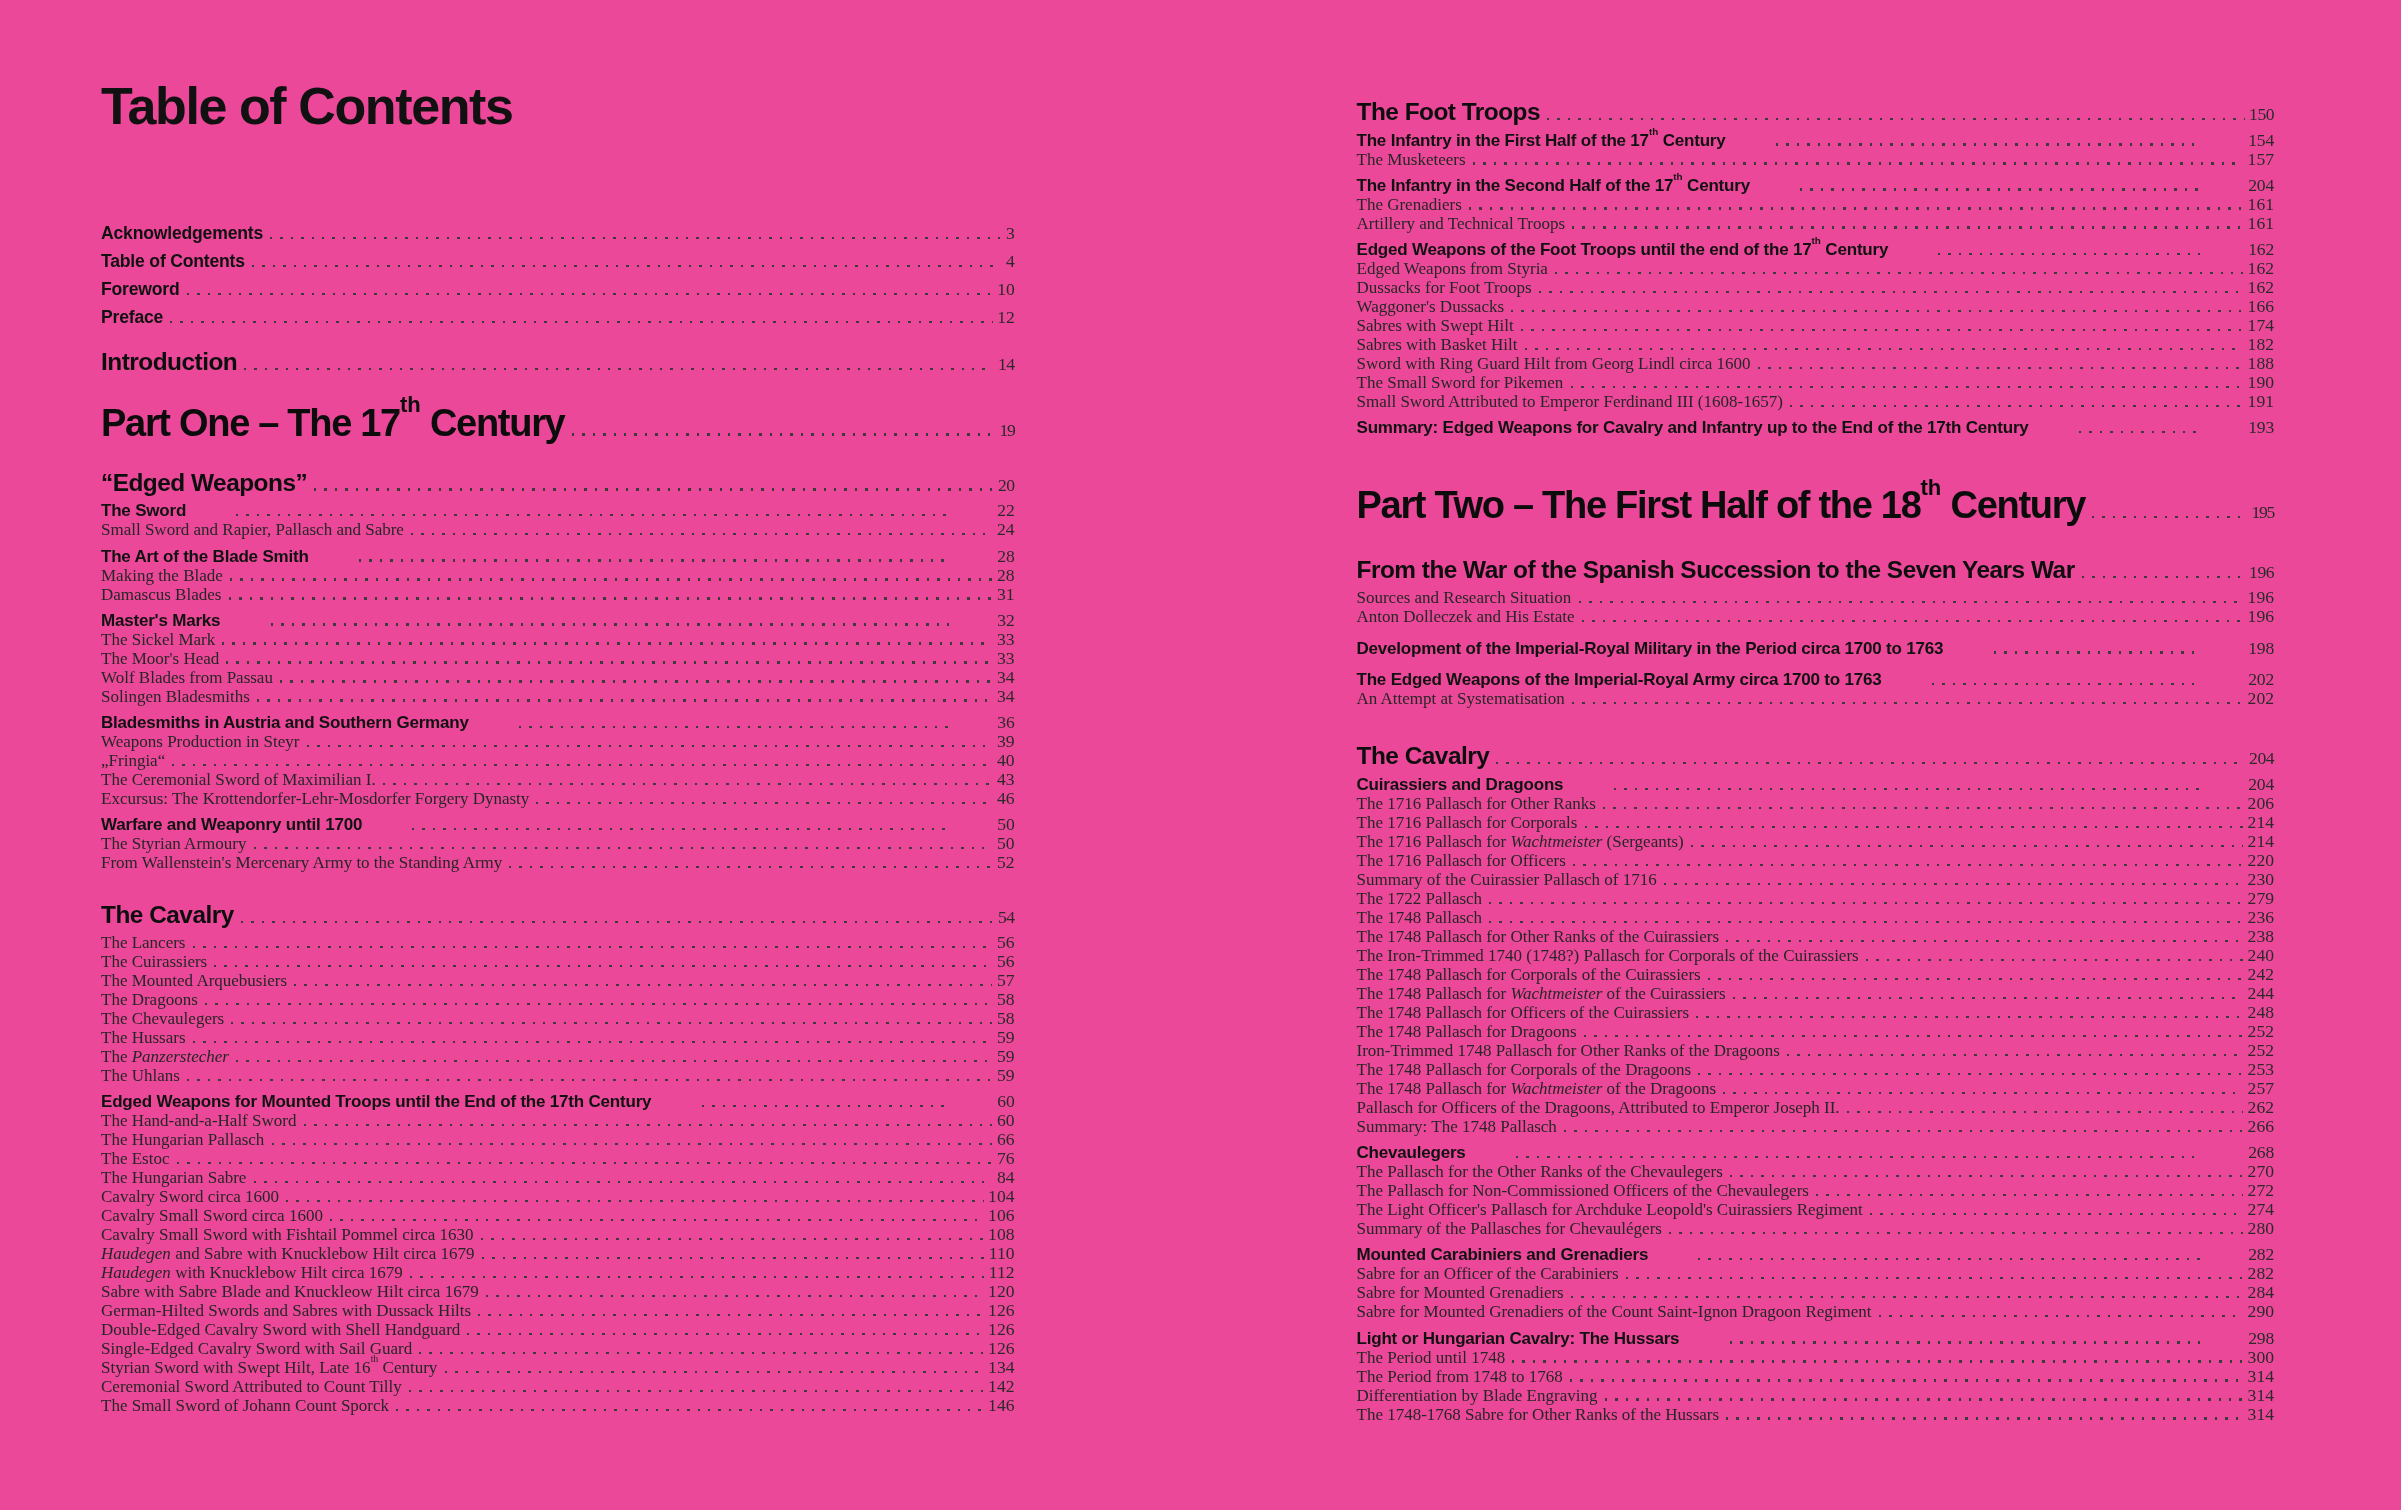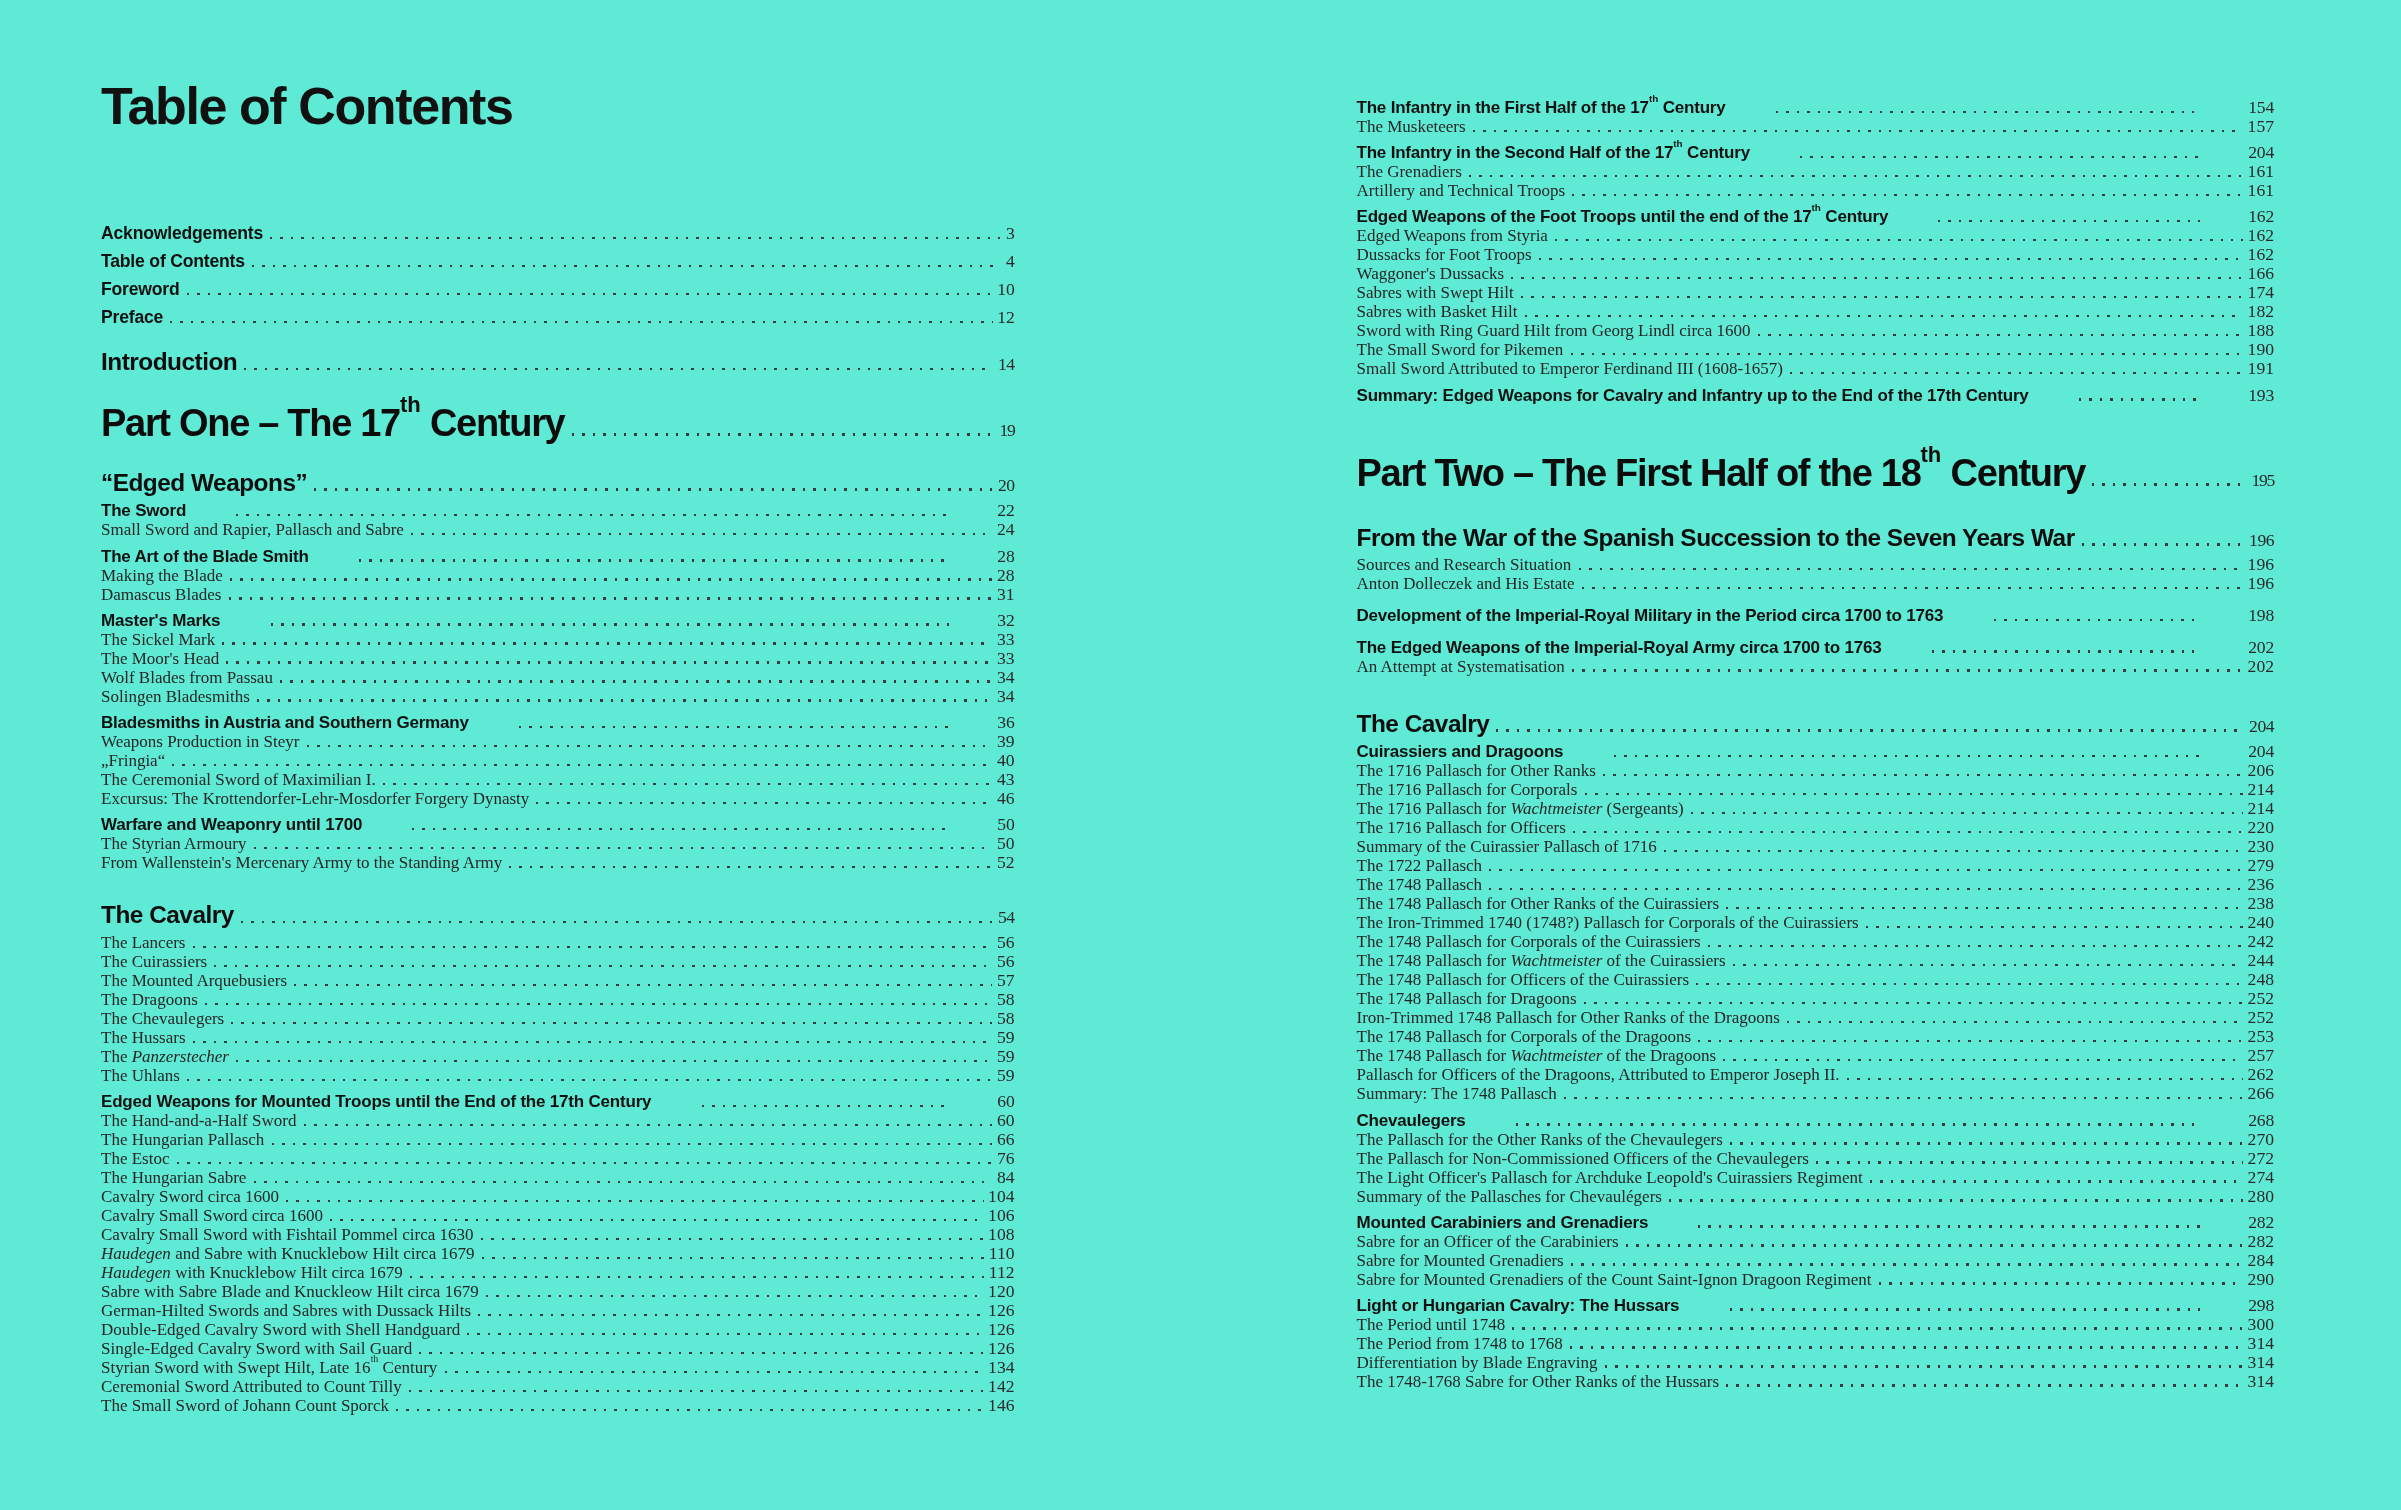--- a/index.html
+++ b/index.html
@@ -1,21 +1,21 @@
 <!DOCTYPE html>
 <html style="font-size:14.5px"><head>
 <meta charset="utf-8">
 <style>
   html,body { margin:0; padding:0; background:#ffffff; }
   body {
     width:2401px; height:1510px; overflow:hidden;
     font-family:"Liberation Serif", serif; color:#1f1f1f;
     -webkit-font-smoothing:antialiased;
   }
-  .spread { display:flex; width:2401px; height:1510px; background:#5eead4; }
+  .spread { display:flex; width:2401px; height:1510px; background:#ec4899; }
   .page { box-sizing:border-box; height:1510px; }
   .page-left  { width:1201px; padding:78px 186px 0 101px; }
   .page-right { width:1201px; padding:98px 127px 0 156px; }
 
   .page-title {
     font-family:"Liberation Sans", sans-serif;
     font-weight:bold; font-size:52px; line-height:56px;
     letter-spacing:-1.4px; color:#111;
     margin:0 0 89px 0;
   }
@@ -306,20 +306,25 @@
         </div>
         <div class="row entry">
           <span class="lab">The Small Sword of Johann Count Sporck</span>
           <span class="dots"></span>
           <span class="num">146</span>
         </div>
       </div>
   </div>
   <div class="page page-right">
     <div class="toc">
+        <div class="row section">
+          <span class="lab">The Foot Troops</span>
+          <span class="dots"></span>
+          <span class="num">150</span>
+        </div>
         <div class="row sub">
           <span class="lab">The Infantry in the First Half of the 17<sup>th</sup> Century</span>
           <span class="dots"></span>
           <span class="num">154</span>
         </div>
         <div class="row entry">
           <span class="lab">The Musketeers</span>
           <span class="dots"></span>
           <span class="num">157</span>
         </div>

